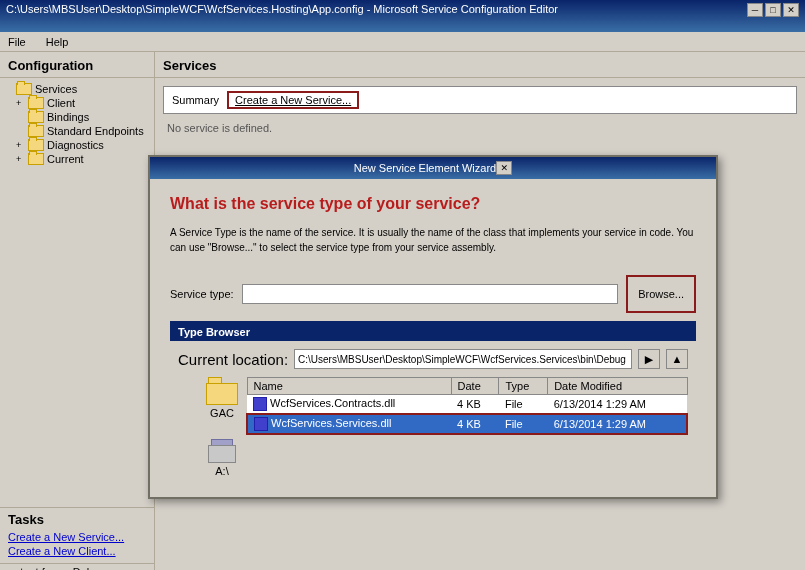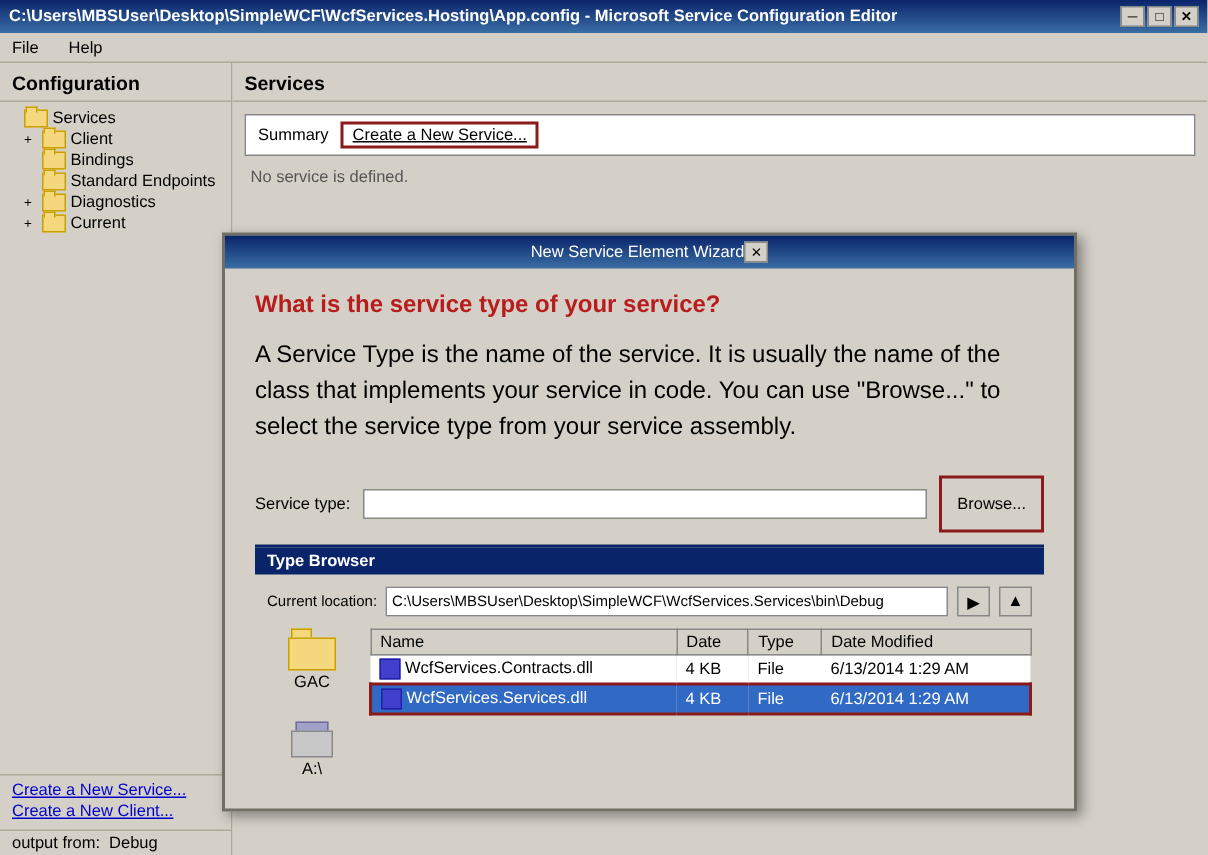--- a/index.html
+++ b/index.html
@@ -11,24 +11,23 @@
       background: #d4d0c8;
       overflow: hidden;
     }
 
     
     .title-bar {
       background: linear-gradient(to bottom, #0a246a, #3a6ea5);
       color: white;
       padding: 3px 6px;
       display: flex;
-      align-items: center;
+      align-items: flex-start;
       justify-content: space-between;
-      height: 22px;
-      font-weight: bold;
+      height: 32px;
     }
     .title-bar-title {
       font-size: 11px;
       white-space: nowrap;
       overflow: hidden;
     }
     .title-bar-controls {
       display: flex;
       gap: 2px;
     }
@@ -229,21 +228,21 @@
     .wizard-body {
       padding: 16px 20px 12px 20px;
     }
     .wizard-main-question {
       font-size: 16px;
       font-weight: bold;
       margin-bottom: 12px;
       color: #b91c1c;
     }
     .wizard-description {
-      font-size: 16px;
+      font-size: 10px;
       line-height: 1.5;
       color: #000;
       margin-bottom: 20px;
     }
     .wizard-field-row {
       display: flex;
       align-items: center;
       margin-bottom: 6px;
       gap: 8px;
     }
@@ -288,21 +287,21 @@
     .type-browser-body {
       padding: 8px;
     }
     .current-location-row {
       display: flex;
       align-items: center;
       margin-bottom: 8px;
       gap: 6px;
     }
     .location-label {
-      font-size: 10px;
+      font-size: 15px;
       white-space: nowrap;
     }
     .location-input {
       flex: 1;
       height: 20px;
       border: 1px solid #888;
       background: white;
       font-size: 10px;
       padding: 1px 3px;
     }
@@ -318,21 +317,21 @@
       font-size: 11px;
     }
     .file-browser-area {
       display: flex;
       gap: 8px;
     }
     .left-pane {
       width: 60px;
       display: flex;
       flex-direction: column;
-      align-items: center;
+      align-items: flex-end;
       gap: 12px;
     }
     .folder-item {
       display: flex;
       flex-direction: column;
       align-items: center;
       cursor: pointer;
     }
     .folder-big-icon {
       width: 32px;
@@ -483,20 +482,21 @@
         <span class="folder-icon"></span>
         <span>Diagnostics</span>
       </div>
       <div class="tree-item" style="padding-left:16px;">
         <span class="expander">+</span>
         <span class="folder-icon"></span>
         <span>Current</span>
       </div>
     </div>
     <div class="tasks-section">
+      <div class="tasks-header">Tasks</div>
       <a class="task-link">Create a New Service...</a>
       <a class="task-link">Create a New Client...</a>
     </div>
     <div class="output-bar">
       <span>output from:</span>
       <span>Debug</span>
     </div>
   </div>
 
   <div class="right-panel">

